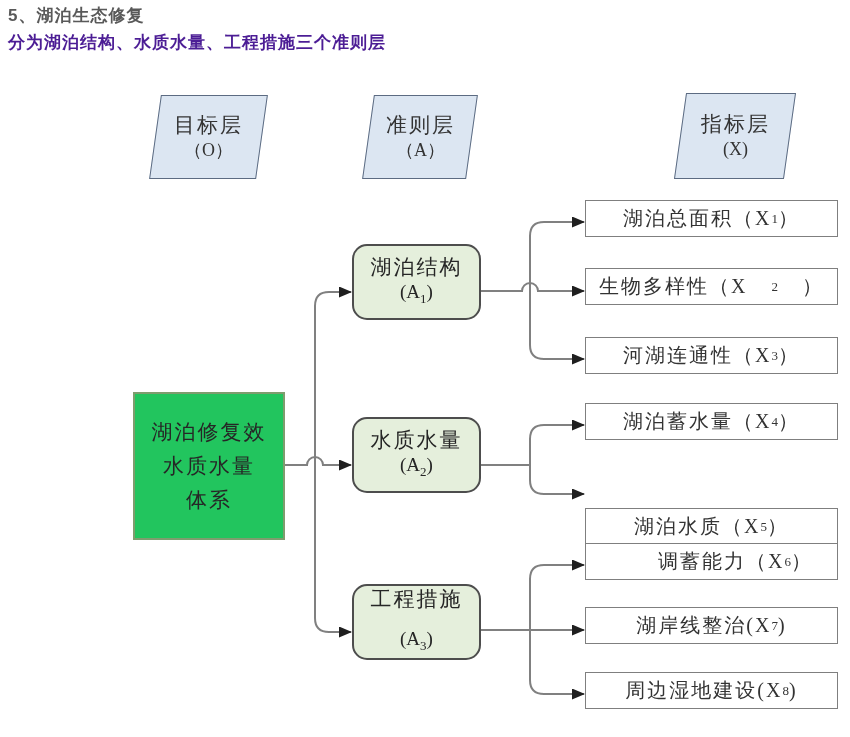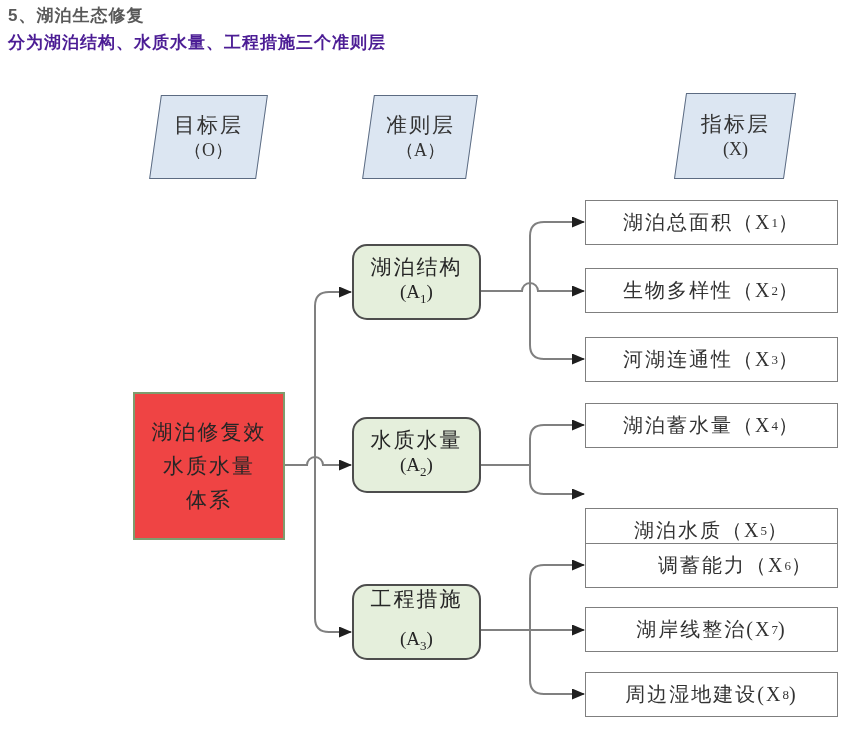--- a/index.html
+++ b/index.html
@@ -25,36 +25,36 @@
     display:flex;align-items:center;justify-content:center;
   }
   .para-inner{
     transform:skewX(8deg);
     text-align:center;color:#333333;line-height:1.3;
   }
   .para-line1{font-size:21px;letter-spacing:2px;}
   .para-line2{font-size:18px;}
   .goal-box{
     position:absolute;left:133px;top:392px;width:152px;height:148px;
-    background:#ef4444;border:2px solid #7e9d6e;box-sizing:border-box;
+    background:#22c55e;border:2px solid #7e9d6e;box-sizing:border-box;
     display:flex;flex-direction:column;align-items:center;justify-content:center;
     color:#262626;font-size:21px;letter-spacing:2px;line-height:34px;
     text-align:center;
   }
   .crit-box{
     position:absolute;left:352px;width:129px;height:76px;
     background:#e5efdc;border:2px solid #4d4d4d;border-radius:15px;box-sizing:border-box;
     display:flex;flex-direction:column;align-items:center;justify-content:center;
     color:#262626;text-align:center;
   }
   .crit-name{font-size:21px;letter-spacing:2px;line-height:26px;}
   .crit-code{font-size:19px;line-height:24px;}
   .crit-code sub{font-size:13px;}
   .ind-box{
-    position:absolute;left:585px;width:253px;height:45px;
+    position:absolute;left:585px;width:253px;height:37px;
     background:#ffffff;border:1.8px solid #7f7f7f;box-sizing:border-box;
     display:flex;align-items:center;justify-content:center;
     color:#333333;font-size:20px;letter-spacing:2px;white-space:nowrap;
   }
   .ind-box sub{font-size:13px;letter-spacing:0;}
   .connector-layer{position:absolute;left:0;top:0;pointer-events:none;}
 </style>
 </head>
 <body>
 
@@ -127,21 +127,21 @@
 <div class="crit-box" style="top:584px;justify-content:space-between;">
   <div class="crit-name">工程措施</div>
   <div class="crit-code"><span>(A</span><sub>3</sub><span>)</span></div>
 </div>
 
 <div class="ind-box" style="top:200px;">
     <span>湖泊总面积（X</span>
     <sub>1</sub>
     <span>）</span>
   </div>
-<div class="ind-box" style="top:268px;">
+<div class="ind-box" style="top:268px;gap:24px;">
     <span>生物多样性（X</span>
     <sub>2</sub>
     <span>）</span>
   </div>
 <div class="ind-box" style="top:337px;">
     <span>河湖连通性（X</span>
     <sub>3</sub>
     <span>）</span>
   </div>
 <div class="ind-box" style="top:403px;">

